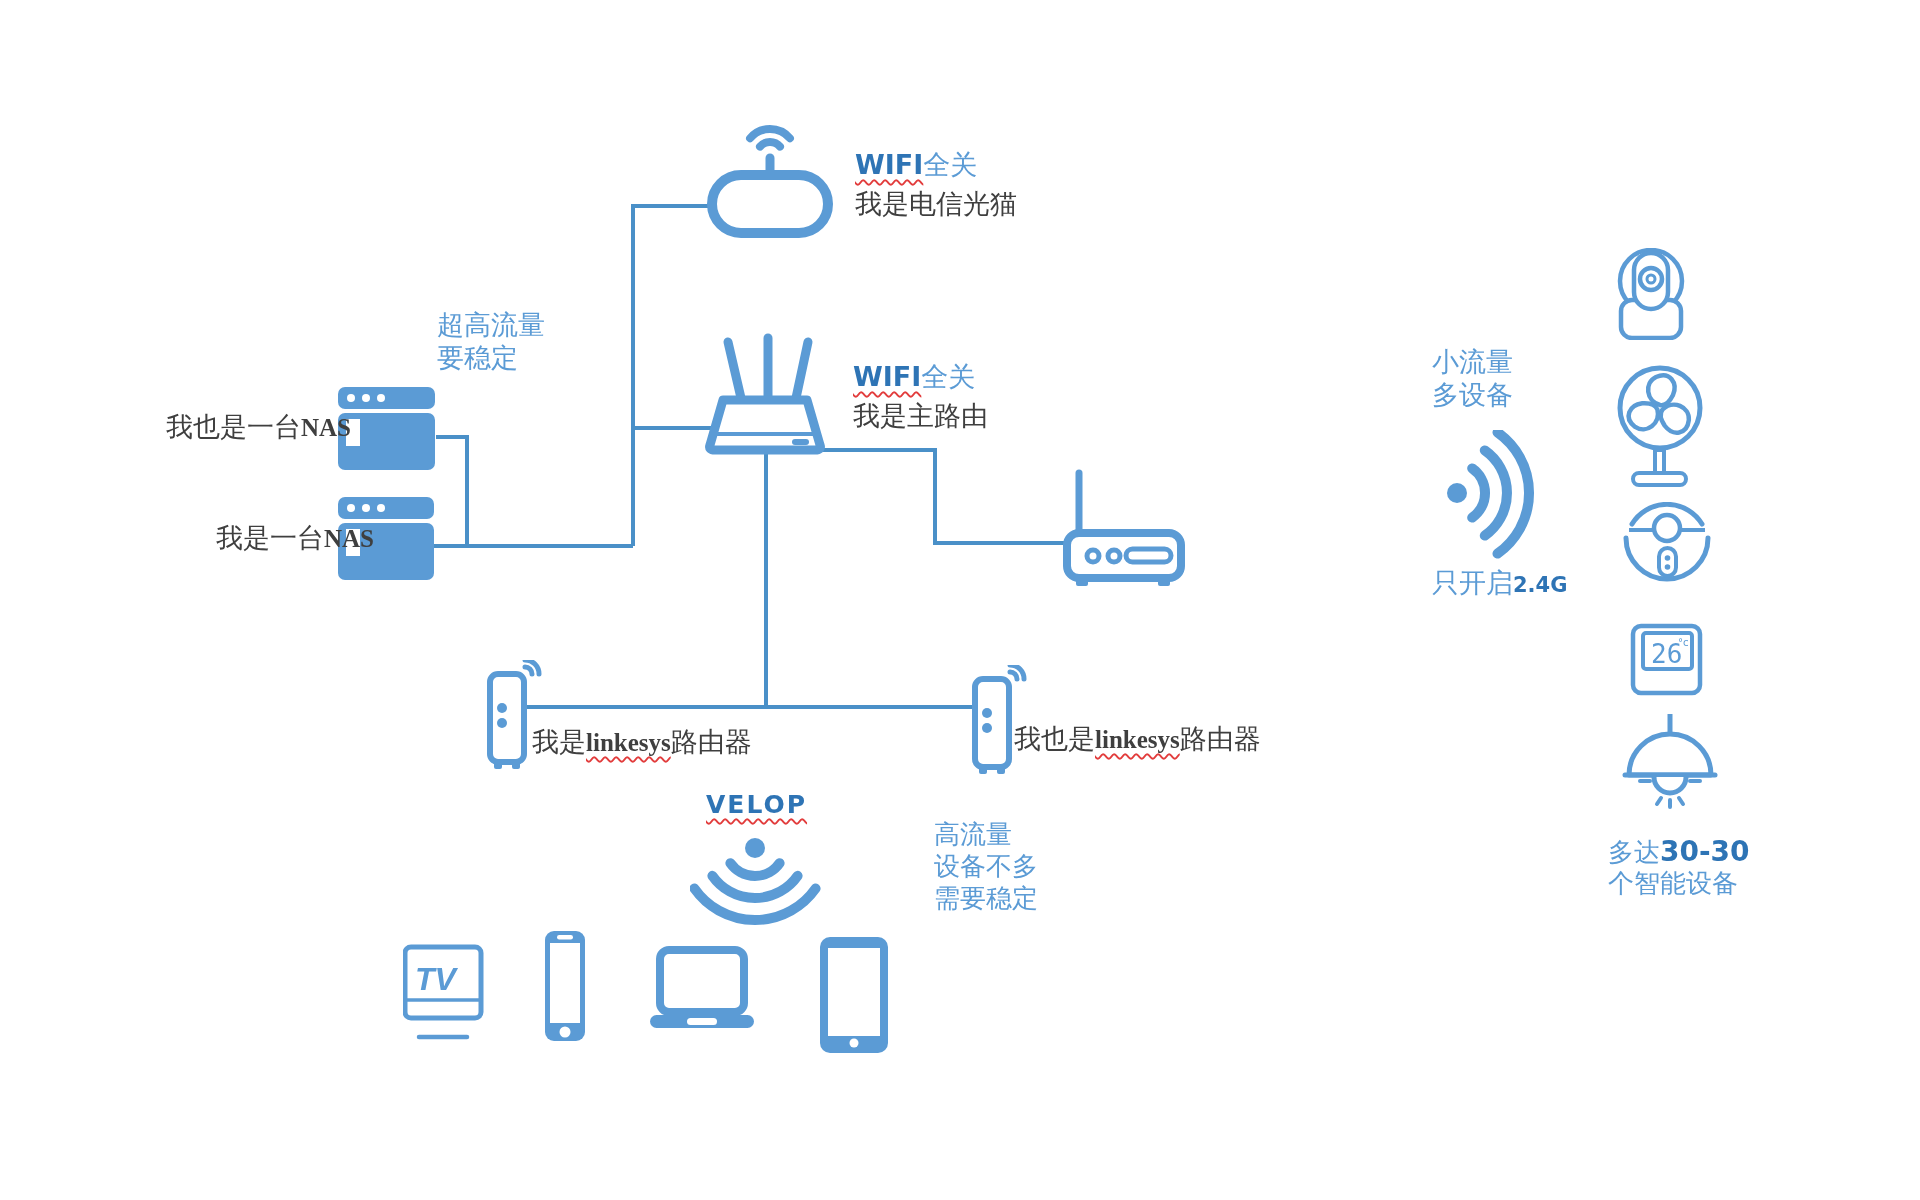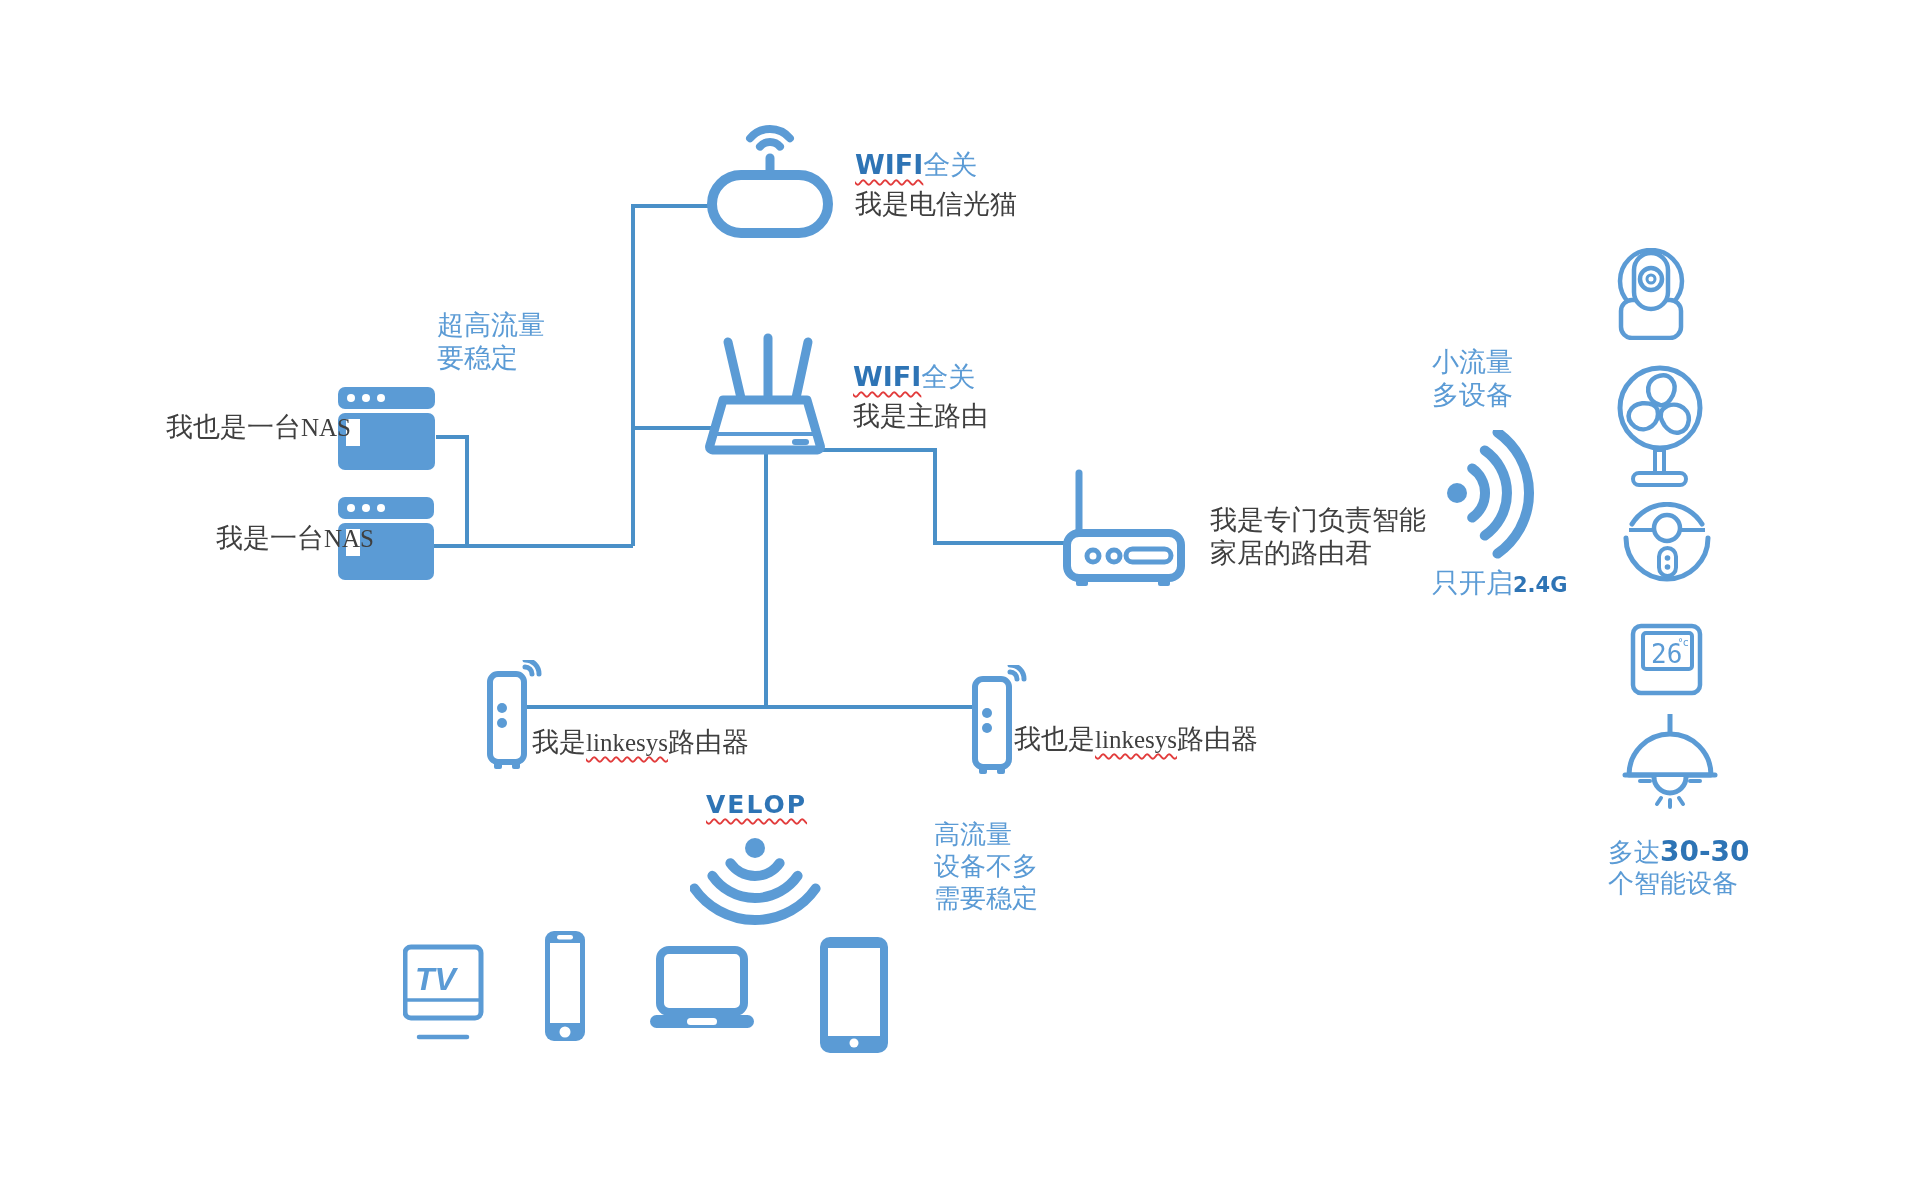--- a/index.html
+++ b/index.html
@@ -2,25 +2,25 @@
 <html><head>
 <meta charset="utf-8">
 <style>
   html,body{margin:0;padding:0;background:#ffffff;}
   #canvas{position:relative;width:1920px;height:1192px;background:#ffffff;overflow:hidden;
           font-family:"DejaVu Sans",sans-serif;}
   .abs{position:absolute;}
   .t27{font-size:27px;line-height:33px;white-space:nowrap;}
   .t26{font-size:26px;line-height:31px;white-space:nowrap;}
   .blue{color:#5b9bd5;}
-  .gray{color:#3f3f3f;}
+  .gray{color:#3f3f3f;text-align:right;}
   .boldblue{color:#2e74b5;font-weight:bold;}
   .sq{text-decoration-line:underline;text-decoration-style:wavy;
       text-decoration-color:#e23c3c;text-decoration-thickness:2px;text-underline-offset:5px;}
-  .latin{font-family:"Liberation Serif","DejaVu Serif",serif;font-size:25px;}
+  .latin{font-family:"Liberation Serif","DejaVu Serif",serif;font-size:25px;font-weight:bold;}
   .velopbrand{font-size:25px;letter-spacing:2px;font-weight:bold;color:#2e74b5;margin-top:8px;}
   .mt6{margin-top:6px;}
   svg{display:block;}
 </style>
 </head>
 <body>
 
 <div id="canvas">
 
   <svg class="abs" style="left:0;top:0" width="1920" height="1200" viewBox="0 0 1920 1200">
@@ -103,24 +103,20 @@
   <svg class="abs" style="left:1062px;top:469px" width="124" height="120" viewBox="0 0 124 120">
     <line x1="17" y1="4" x2="17" y2="66" stroke="#5b9bd5" stroke-width="7" stroke-linecap="round"></line>
     <rect x="14" y="108" width="12" height="9" rx="2" fill="#5b9bd5"></rect>
     <rect x="96" y="108" width="12" height="9" rx="2" fill="#5b9bd5"></rect>
     <rect x="5" y="64" width="114" height="45" rx="12" fill="#ffffff" stroke="#5b9bd5" stroke-width="8"></rect>
     <circle cx="31" cy="87" r="6" fill="none" stroke="#5b9bd5" stroke-width="5"></circle>
     <circle cx="52" cy="87" r="6" fill="none" stroke="#5b9bd5" stroke-width="5"></circle>
     <rect x="64" y="80" width="45" height="13" rx="6.5" fill="none" stroke="#5b9bd5" stroke-width="5"></rect>
   </svg>
 
-  <div class="abs t27 gray" style="left:1210px;top:503px">
-    <div>我是专门负责智能</div>
-    <div>家居的路由君</div>
-  </div>
 
   <div class="abs t27 blue" style="left:1432px;top:345px">
     <div>小流量</div>
     <div>多设备</div>
   </div>
 
   <svg class="abs" style="left:1442px;top:430px" width="96" height="130" viewBox="0 0 96 130">
     <circle cx="15" cy="63" r="10" fill="#5b9bd5"></circle>
     <g fill="none" stroke="#5b9bd5" stroke-width="10" stroke-linecap="round">
       <path d="M 30.2 38.4 A 30 30 0 0 1 30.2 87.6"></path>

